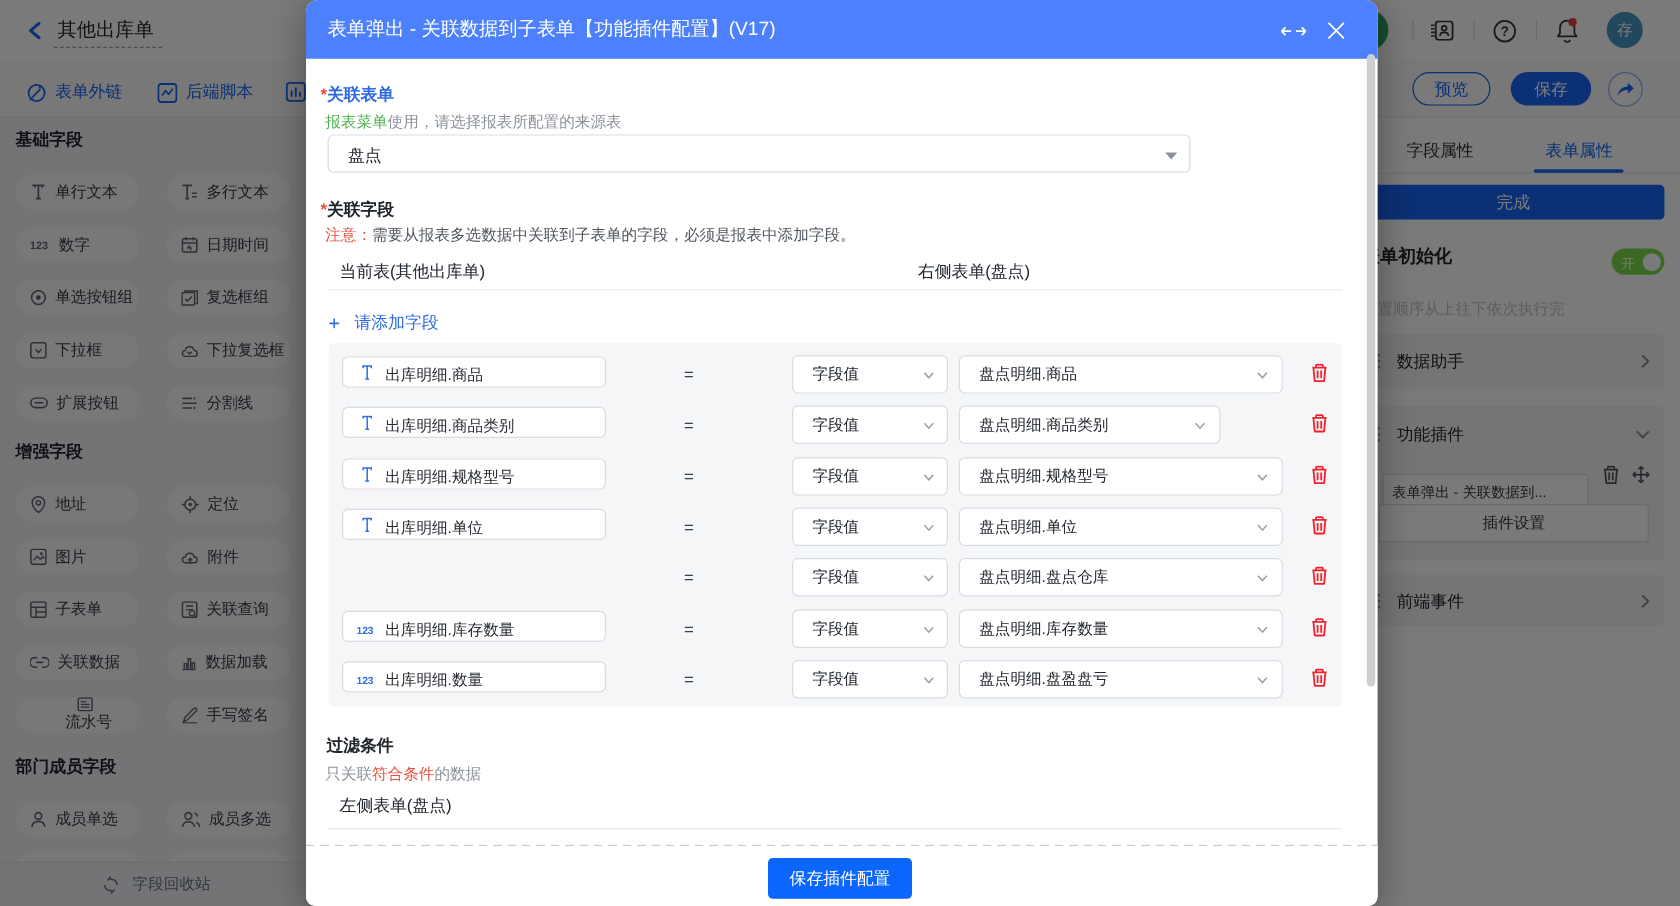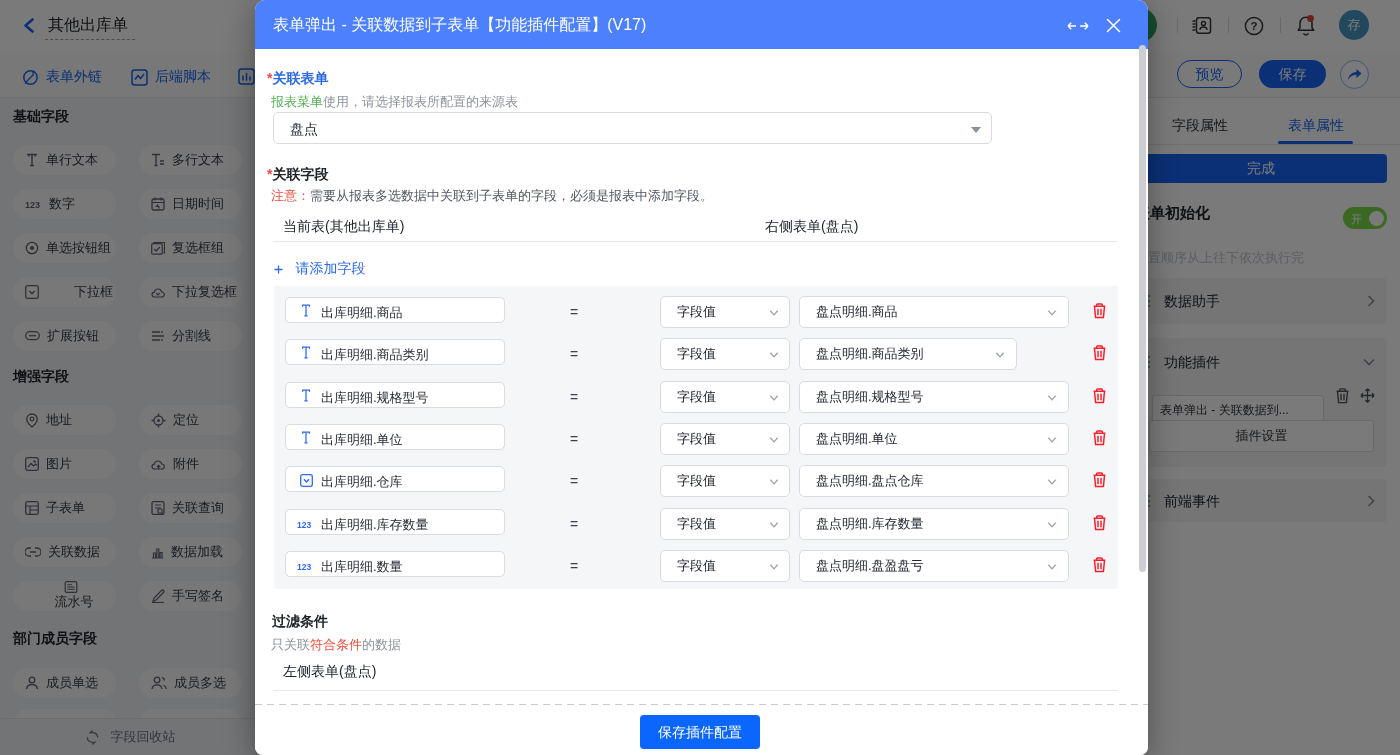--- a/index.html
+++ b/index.html
@@ -128,21 +128,21 @@
         <span>单选按钮组</span>
       </div>
     <div class="chip" style="left:139px;top:135px;">
         <svg width="14" height="14" viewBox="0 0 14 14">
           <path d="M3 3 v-1.5 h10.5 v10.5 h-1.5" fill="none" stroke="#5f6673" stroke-width="1.2"></path>
           <rect x="0.7" y="2.7" width="10.5" height="10.5" rx="1" fill="none" stroke="#5f6673" stroke-width="1.2"></rect>
           <path d="M3.2 8 l2 2 l3.6-4" fill="none" stroke="#5f6673" stroke-width="1.3"></path>
         </svg>
         <span>复选框组</span>
       </div>
-    <div class="chip" style="left:13px;top:179px;gap:28px;">
+    <div class="chip" style="left:13px;top:179px;">
         <svg width="14" height="14" viewBox="0 0 14 14">
           <rect x="0.7" y="0.7" width="12.6" height="12.6" rx="2" fill="none" stroke="#5f6673" stroke-width="1.3"></rect>
           <path d="M4.5 6 L7 8.8 L9.5 6" fill="none" stroke="#5f6673" stroke-width="1.3"></path>
         </svg>
         <span>下拉框</span>
       </div>
     <div class="chip" style="left:139px;top:179px;">
         <svg width="14" height="14" viewBox="0 0 14 14">
           <path d="M1 9.5 c0-1.4 1-2.3 2.4-2.3 c0.3-2 1.8-3.2 3.6-3.2 c2 0 3.4 1.2 3.7 3 c1.4 0.1 2.6 1 2.6 2.5 c0 1.5-1.2 2.5-2.7 2.5 h-7 c-1.5 0-2.6-1-2.6-2.5z" fill="none" stroke="#5f6673" stroke-width="1.2"></path>
           <path d="M5.2 8.2 L7 10 L8.8 8.2" fill="none" stroke="#5f6673" stroke-width="1.2"></path>
@@ -456,27 +456,20 @@
             <span class="tx">盘点明细.单位</span>
             <svg class="chev" style="right:11px;top:11px" width="11" height="11" viewBox="0 0 11 11">
               <path d="M1.5 3 L5.5 7.5 L9.5 3" fill="none" stroke="#9aa0aa" stroke-width="1.4"></path>
             </svg>
           </div>
         <svg class="abs" style="left:837px;top:7px" width="15" height="16" viewBox="0 0 15 16">
             <path d="M4.6 3 V1.9 a1 1 0 0 1 1-1 h3.8 a1 1 0 0 1 1 1 V3 M1.6 3.3 H13.4 M2.5 3.3 L3.6 14.6 H11.4 L12.5 3.3 M6 5.8 v6.4 M9 5.8 v6.4" fill="none" stroke="#f5222d" stroke-width="1.5" stroke-linejoin="round"></path>
           </svg>
       </div>
       <div class="abs" style="left:0;top:465px;width:893px;height:32px;">
-        <div class="inbox" style="left:30px;top:1px;width:220px;">
-            <svg class="abs" style="left:14px;top:7px" width="13" height="13" viewBox="0 0 13 13">
-              <rect x="0.7" y="0.7" width="11.6" height="11.6" rx="2" fill="none" stroke="#2f6bed" stroke-width="1.3"></rect>
-              <path d="M4 5.2 L6.5 8 L9 5.2" fill="none" stroke="#2f6bed" stroke-width="1.3"></path>
-            </svg>
-            <span class="abs" style="left:35px;top:6px;font-size:13px;color:#262b33;">出库明细.仓库</span>
-          </div>
         <span class="abs" style="left:315px;top:8px;font-size:14px;color:#3c424b;">=</span>
         <div class="sel" style="left:405px;top:0;width:130px;">
             <span class="tx">字段值</span>
             <svg class="chev" style="right:10px;top:11px" width="11" height="11" viewBox="0 0 11 11">
               <path d="M1.5 3 L5.5 7.5 L9.5 3" fill="none" stroke="#9aa0aa" stroke-width="1.4"></path>
             </svg>
           </div>
         <div class="sel" style="left:544px;top:0;width:270px;">
             <span class="tx">盘点明细.盘点仓库</span>
             <svg class="chev" style="right:11px;top:11px" width="11" height="11" viewBox="0 0 11 11">

